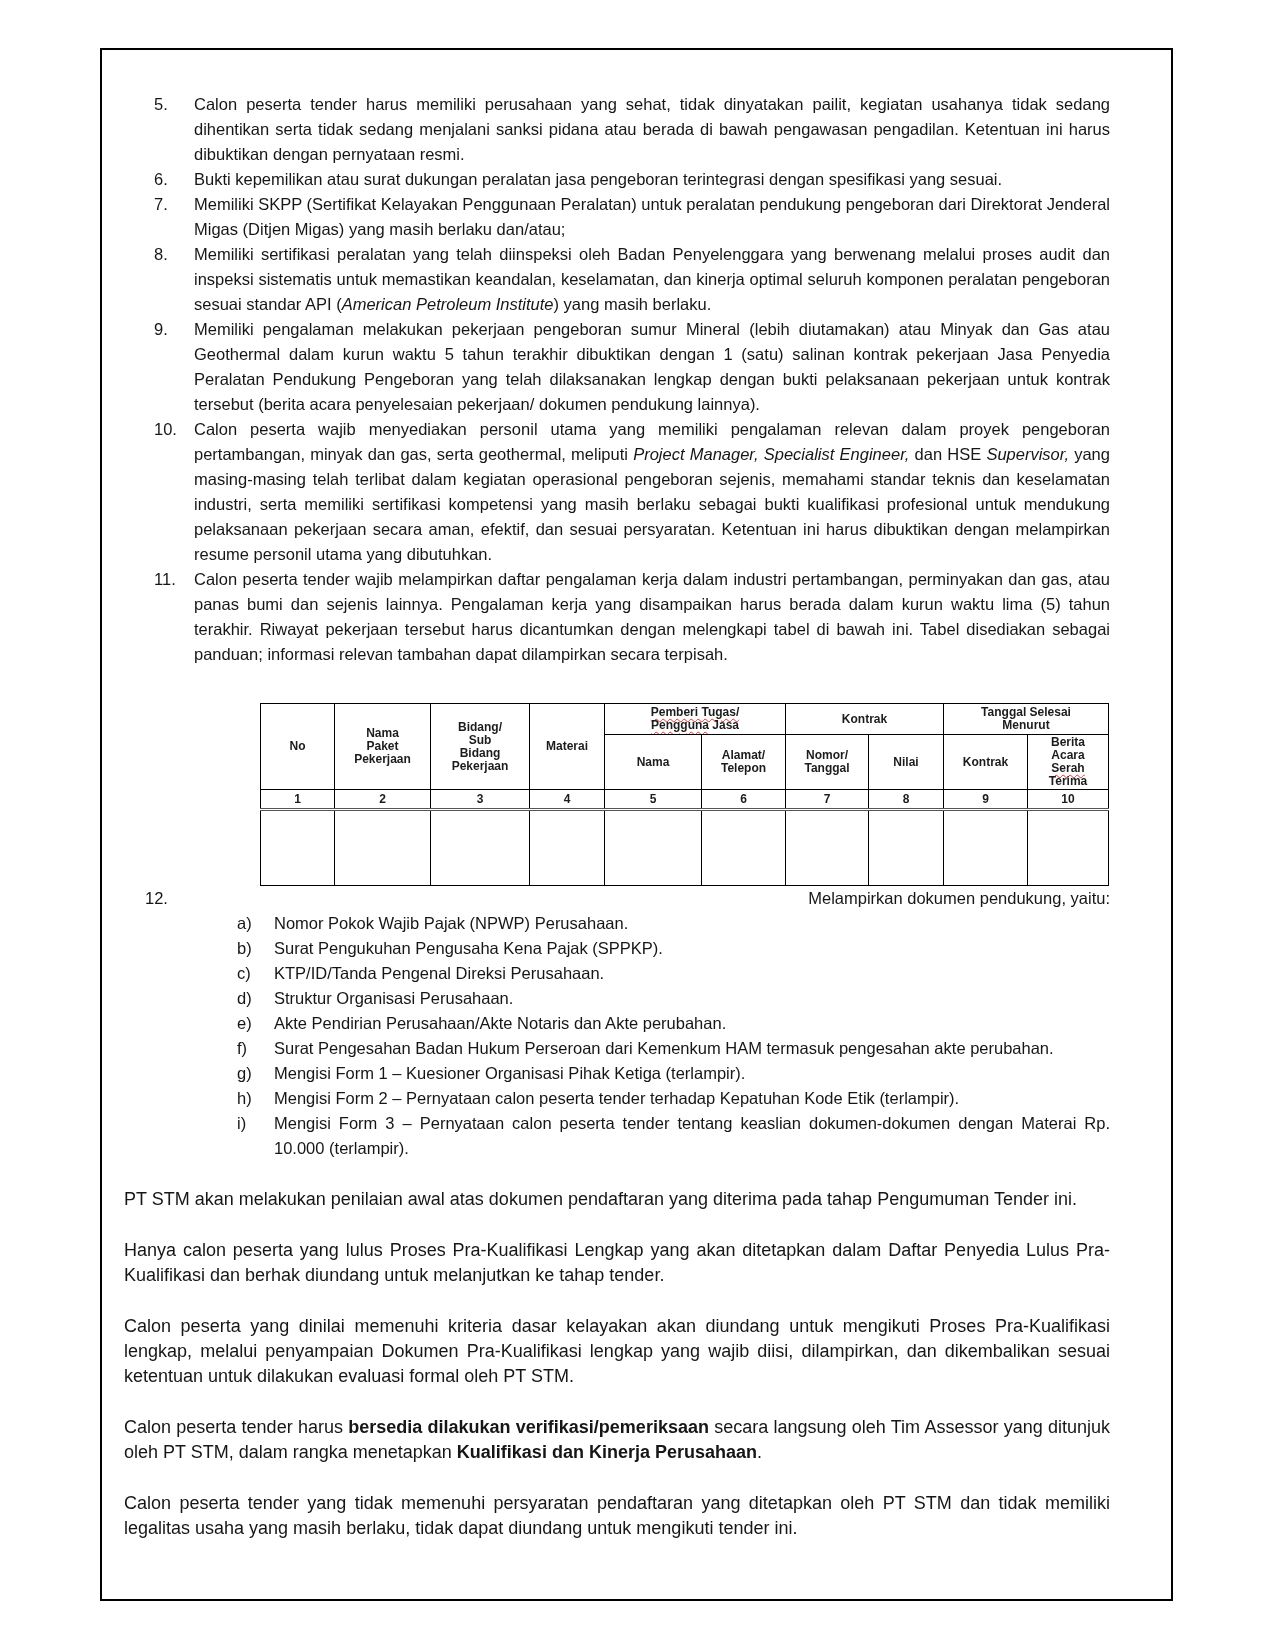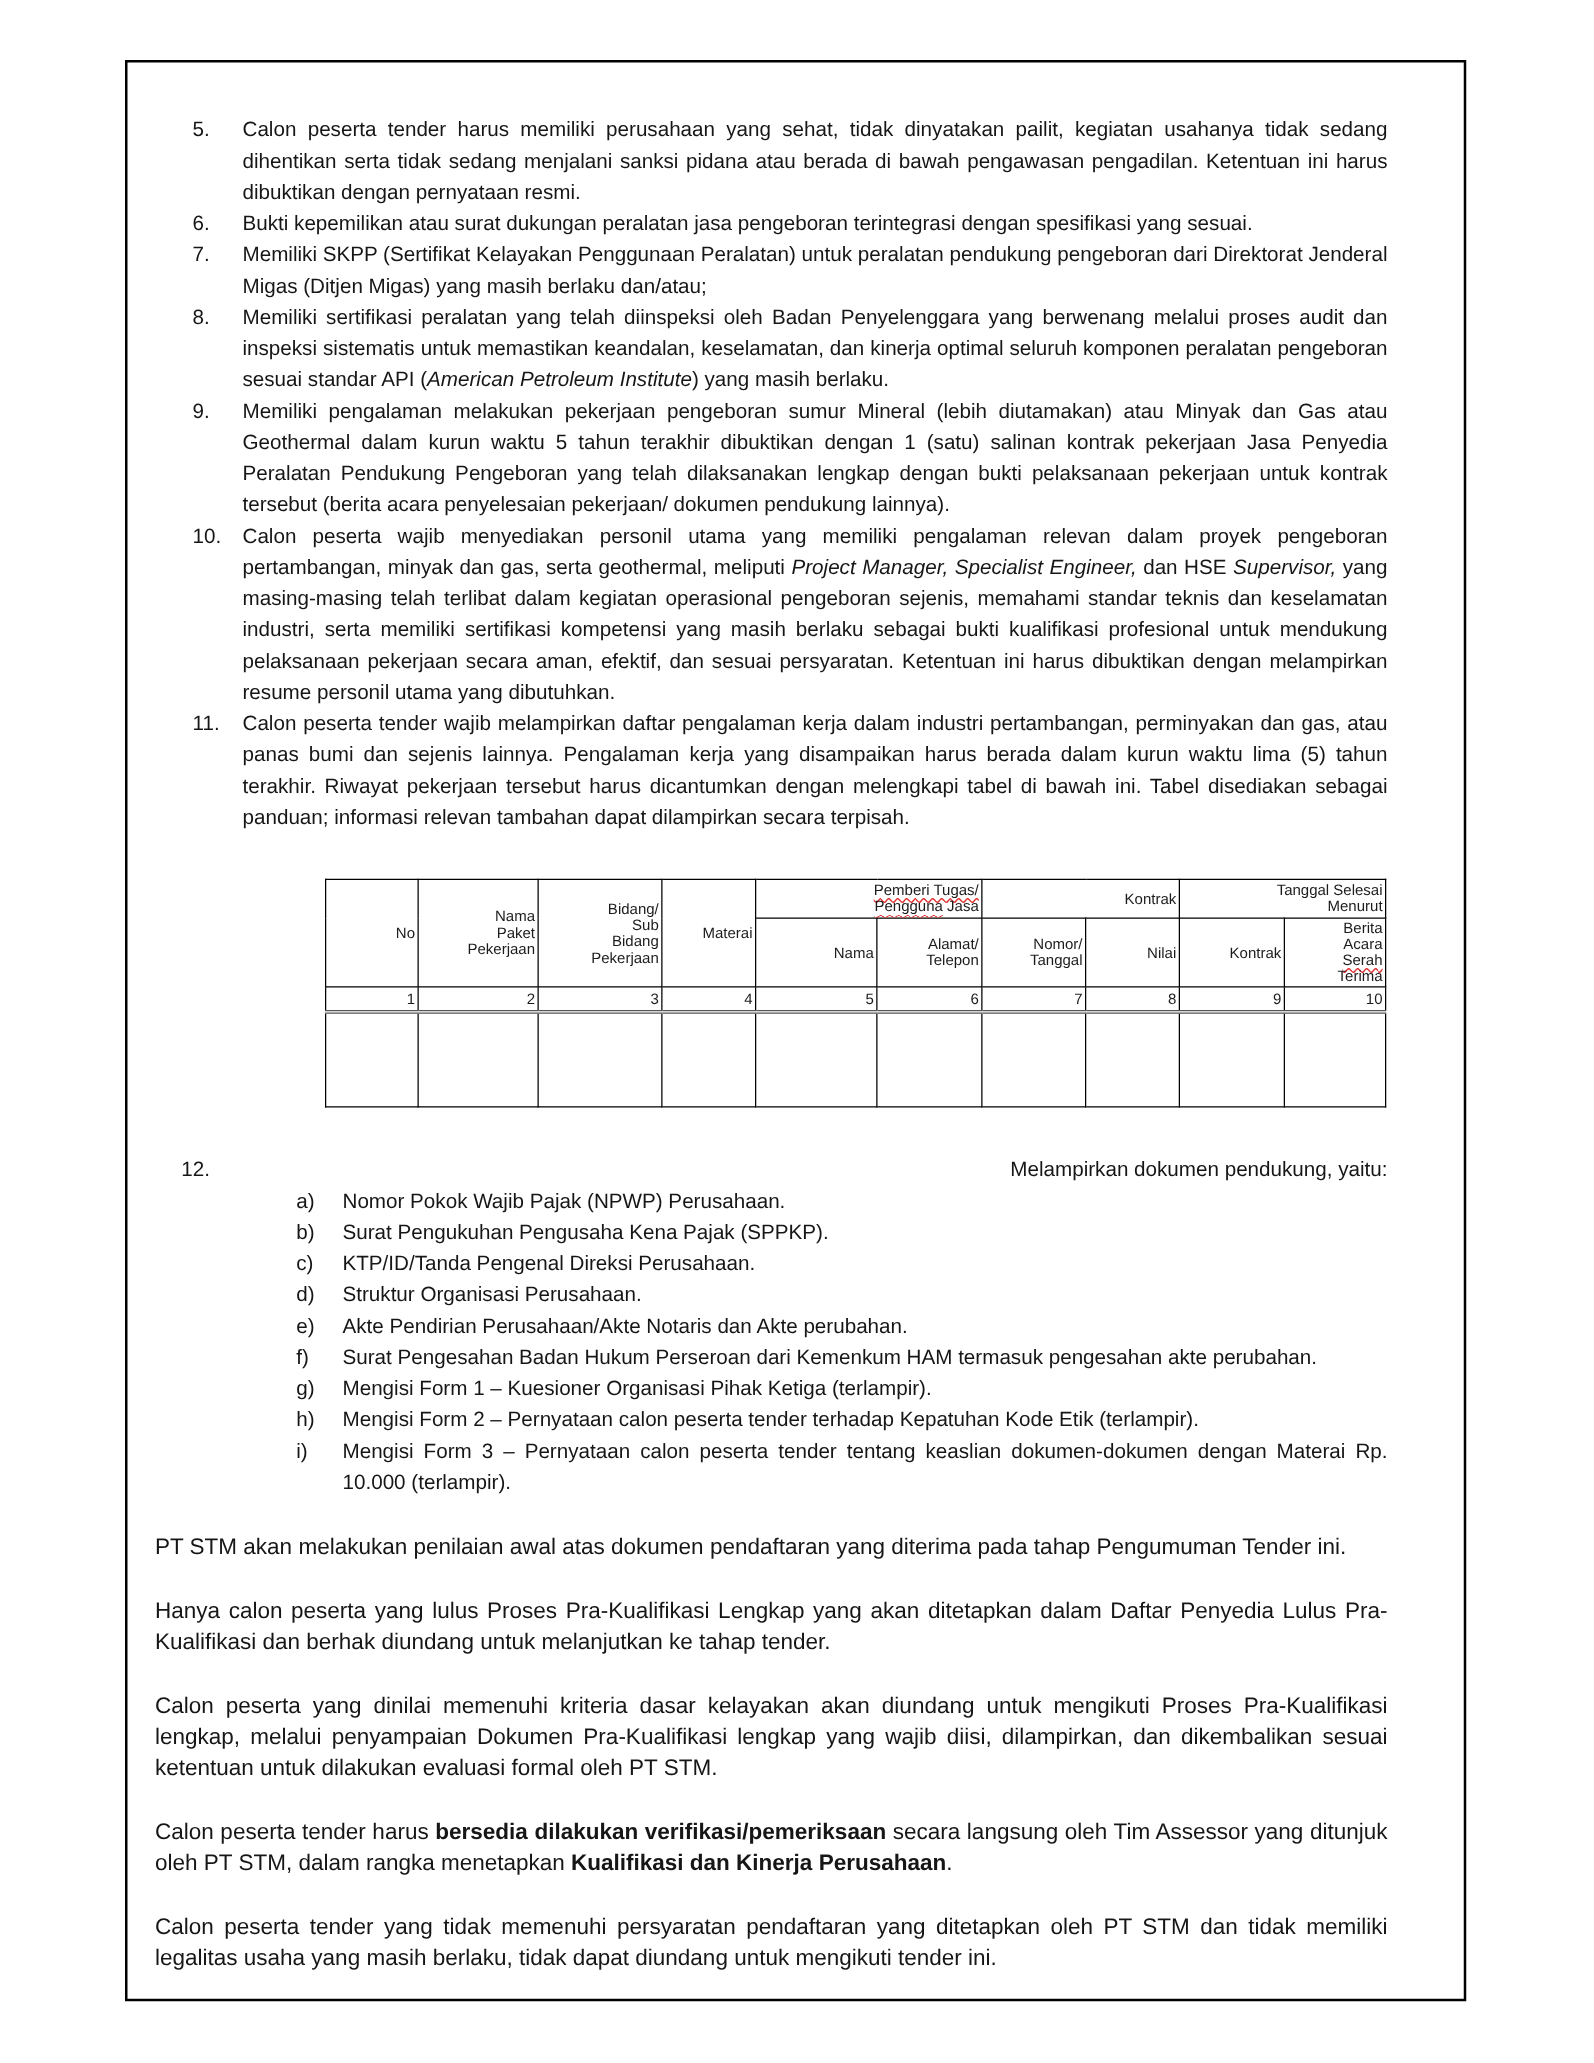--- a/index.html
+++ b/index.html
@@ -26,37 +26,37 @@
   .req-text{flex:1;}
   
   .exp-table{
     margin:36px 0 0 136px;
     border-collapse:collapse;
     width:848px;table-layout:fixed;
     font-size:12px;line-height:13px;
     color:#1c1c1c;text-align:center;
   }
   .exp-table th,.exp-table td{
-    border:1px solid #000;font-weight:normal;
-    padding:1px 2px;vertical-align:middle;overflow:hidden;text-align:right;
+    border:1px solid #000;font-weight:bold;
+    padding:1px 2px;vertical-align:middle;overflow:hidden;
   }
   .hdr-row1 th{height:28px;}
   .hdr-row2 th{height:52px;}
   .num-row td{height:16px;border-bottom:3px double #555;}
   .empty-row td{height:72px;}
   .pre{white-space:pre-line;}
   .sq{
     text-decoration:underline;
     text-decoration-style:wavy;
     text-decoration-color:#e03131;
     text-decoration-thickness:1px;
     text-underline-offset:2px;
   }
   
-  .docs{margin-top:38px;font-size:16.5px;line-height:25px;}
+  .docs{font-size:16.5px;line-height:25px;}
   .docs-head{display:flex;}
   .docs-num{flex:0 0 39px;margin-left:21px;}
   .docs-intro{flex:1;text-align:right;}
   .docs-list{margin:0;padding:0;list-style:none;}
   .doc-item{display:flex;}
   .doc-letter{flex:0 0 37px;margin-left:113px;}
   .doc-text{flex:1;text-align:justify;}
   
   .closing p{margin:26px 0 0 0;font-size:18px;line-height:25px;text-align:justify;}
 </style>

